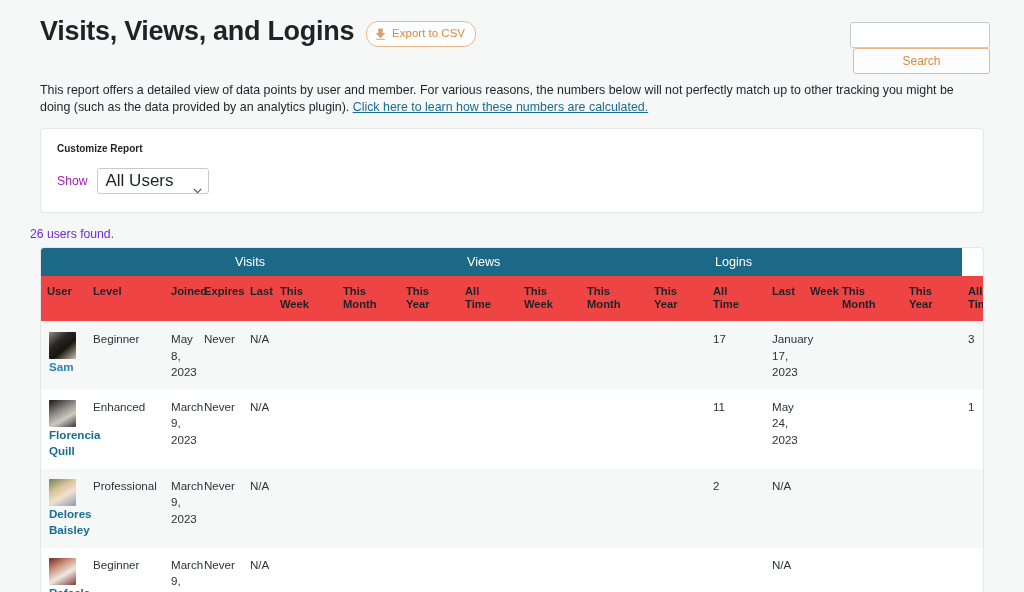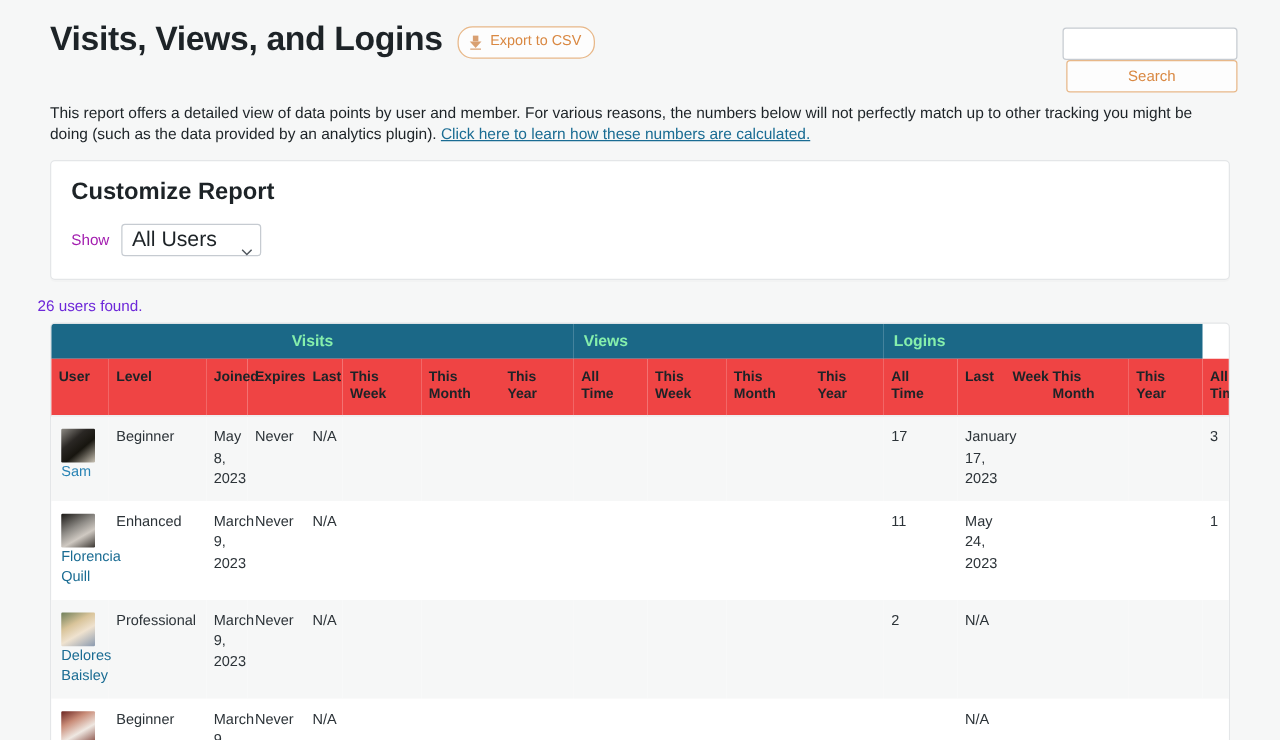--- a/index.html
+++ b/index.html
@@ -58,21 +58,21 @@
 
   
   .card {
     margin: 12px 10px 0 10px;
     background: #fff;
     border: 1px solid #e4e6e8;
     border-radius: 4px;
     padding: 14px 16px 18px 16px;
     box-shadow: 0 1px 1px rgba(0,0,0,0.02);
   }
-  .card-title { font-size: 19px; font-weight: bold; margin: 0 0 14px 0; }
+  .card-title { font-size: 10px; font-weight: bold; margin: 0 0 14px 0; }
   .field-row { display: flex; align-items: center; gap: 9px; }
   .field-label { font-size: 12.2px; color: #a21caf; }
   .select-box {
     position: relative;
     width: 112px; height: 26px;
     border: 1px solid #c6cbd1; border-radius: 3px; background: #fff;
     display: flex; align-items: center; padding: 0 8px;
     font-size: 17px; cursor: pointer;
   }
   .select-box .chev {
@@ -87,22 +87,22 @@
   }
 
   
   .table-wrap {
     margin: 0 10px; background: #fff;
     border: 1px solid #e4e6e8; border-radius: 4px;
     overflow: hidden;
   }
   table { width: 100%; border-collapse: collapse; table-layout: fixed; }
   thead .group-row th {
-    background: #1b6887; color: #86efac;
-    font-size: 12.6px; font-weight: bold; text-align: left;
+    background: #1b6887; color: #ffffff;
+    font-size: 12.6px; font-weight: normal; text-align: left;
     padding: 7px 8px; vertical-align: middle;
   }
   thead .col-row th {
     font-size: 11.2px; font-weight: bold; color: #1d2327;
     text-align: left; padding: 9px 6px 10px 6px;
     vertical-align: top; line-height: 13px;
     background: #ef4444; border-bottom: 1px solid #eceef0;
   }
   tbody td {
     font-size: 11.6px; color: #2c3338;
@@ -110,21 +110,21 @@
   }
   tbody tr.alt td { background: #f6f7f7; }
   tbody tr td { background: #fff; }
   tbody tr.alt td { background: #f6f7f7; }
   .user-cell { padding-left: 8px !important; }
   .avatar {
     width: 27px; height: 27px; display: block; float: left;
     margin: 1px 6px 0 0; border-radius: 1px;
     background-size: cover; background-position: center;
   }
-  .uname { color: #1a6c93; font-weight: normal; text-decoration: none; font-size: 11.6px; }
+  .uname { color: #1a6c93; font-weight: bold; text-decoration: none; font-size: 11.6px; }
   .uname.light { color: #2a84b5; }
   .num { text-align: left; }
 </style>
 </head>
 <body>
 
 <div class="page">
 
   <div class="hdr-row">
     <h1 class="title">Visits, Views, and Logins</h1>

